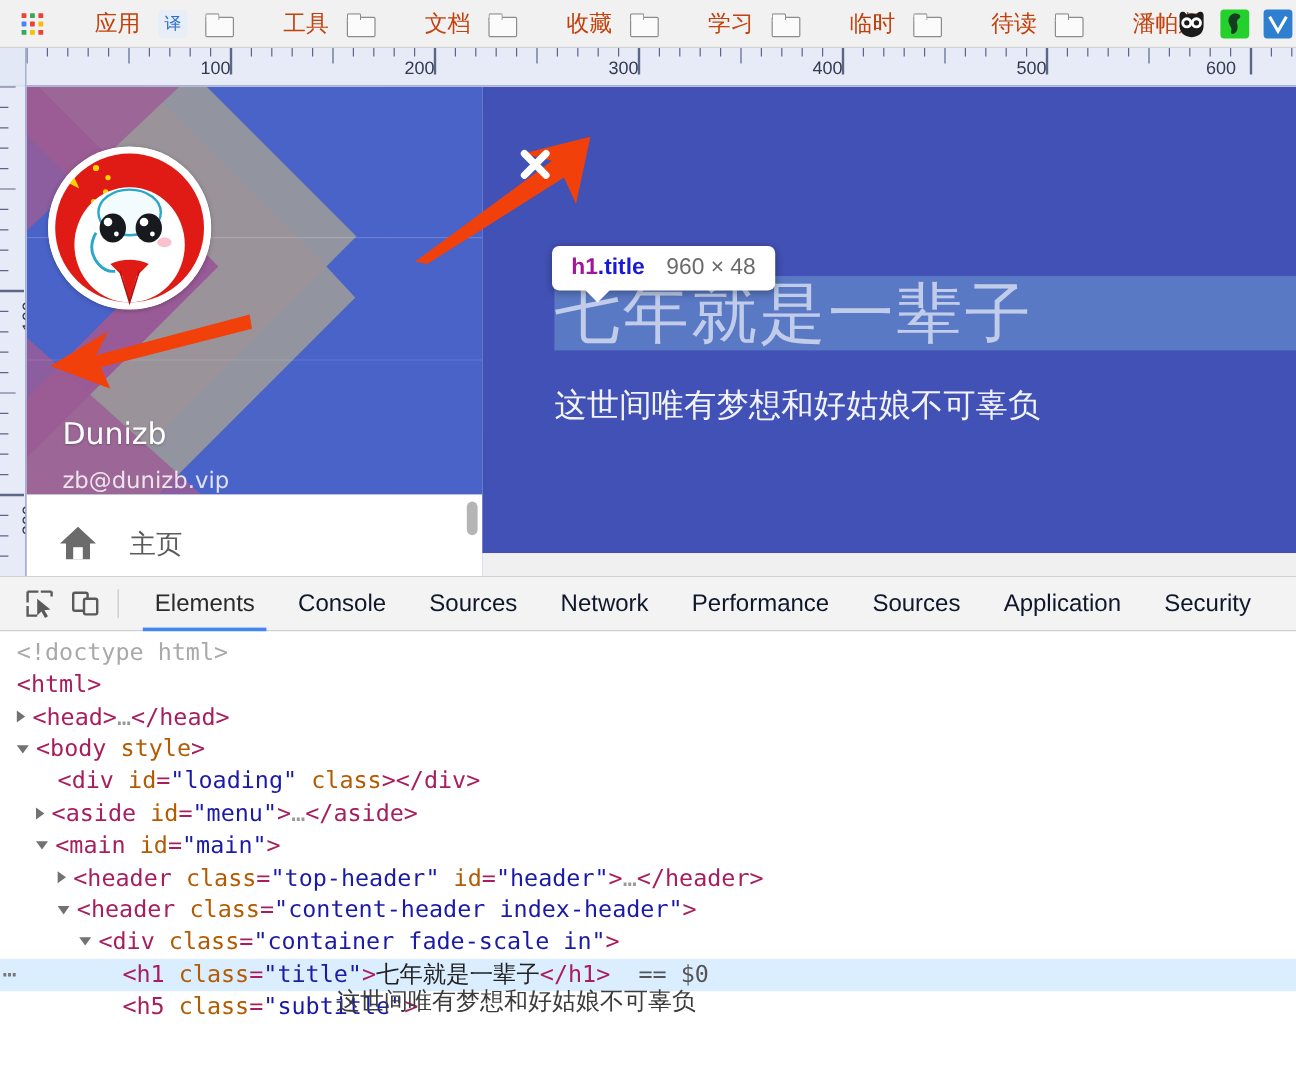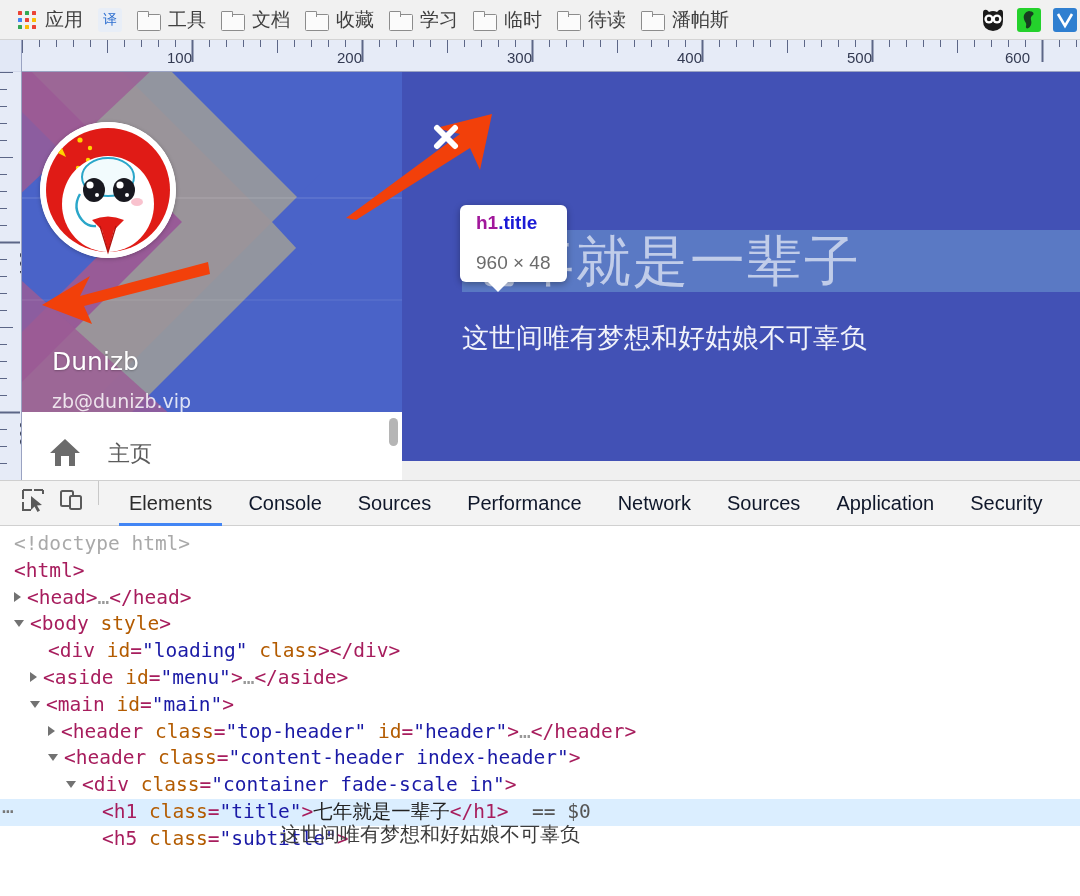--- a/index.html
+++ b/index.html
@@ -22,22 +22,23 @@
   }
   .bm {
     display: flex; align-items: center;
     gap: 9px;
     padding: 2px 11px 2px 4px;
     height: 30px;
     cursor: default;
     white-space: nowrap;
   }
   .bm-label {
-    font-size: 19px; color: #404040;
+    font-size: 19px; color: #c2410c;
     font-family: "DejaVu Sans", "Liberation Sans", sans-serif;
+    margin-left: 34px;
   }
   
   .apps-grid {
     width: 18px; height: 18px;
     display: grid;
     grid-template-columns: repeat(3, 4px);
     grid-template-rows: repeat(3, 4px);
     gap: 3px;
   }
   .apps-grid i { display:block; width:4px; height:4px; border-radius:0.5px; }
@@ -201,21 +202,20 @@
   
   #dt-badge {
     position: absolute; left: 460px; top: 165px;
     background: #ffffff;
     border-radius: 6px;
     padding: 7px 16px 8px 16px;
     box-shadow: 0 2px 7px rgba(0,0,0,0.33);
     display: flex; align-items: baseline; gap: 18px;
     z-index: 20;
     white-space: nowrap;
-    flex-direction: column;
   }
   #dt-badge::after {
     content: ''; position: absolute;
     left: 27px; bottom: -10px;
     border-left: 11px solid transparent;
     border-right: 11px solid transparent;
     border-top: 11px solid #ffffff;
   }
   .dt-sel { font-size: 19px; font-weight: bold; font-family: "Liberation Sans", sans-serif; }
   .dt-tag { color: #a1179b; }
@@ -235,21 +235,21 @@
     position: absolute; left: 0; top: 480px;
     width: 1080px; height: 416px;
     background: #ffffff;
     border-top: 1px solid #cfcfcf;
   }
   #dt-tabbar {
     position: relative;
     height: 45px; width: 1080px;
     background: #f3f3f3;
     border-bottom: 1px solid #d0d0d0;
-    display: flex; align-items: flex-start;
+    display: flex; align-items: center;
     padding-left: 14px;
   }
   .dt-tool-btn {
     width: 38px; height: 38px;
     display:flex; align-items:center; justify-content:center;
   }
   .dt-divider { width:1px; height:24px; background:#c8c8c8; margin: 0 12px 0 8px; }
   .dt-tab {
     font-size: 20px; color: #0f172a;
     padding: 0 18px; height: 45px;
@@ -616,22 +616,22 @@
       <svg width="24" height="24" viewBox="0 0 24 24">
         <rect x="2" y="3" width="12" height="15" rx="1.5" stroke="#5a5a5a" stroke-width="2" fill="none"></rect>
         <rect x="11" y="8" width="11" height="13" rx="1.5" stroke="#5a5a5a" stroke-width="2" fill="#f3f3f3"></rect>
       </svg>
     </span>
     <span class="dt-divider"></span>
 
     <span class="dt-tab active">Elements</span>
     <span class="dt-tab">Console</span>
     <span class="dt-tab">Sources</span>
+    <span class="dt-tab">Network</span>
     <span class="dt-tab">Performance</span>
-    <span class="dt-tab">Network</span>
     <span class="dt-tab">Sources</span>
     <span class="dt-tab">Application</span>
     <span class="dt-tab">Security</span>
   </div>
 
   <div id="dom-tree"><div class="dom-line ind0"><span class="tri none"></span><span class="c-doctype">&lt;!doctype html&gt;</span></div><div class="dom-line ind0"><span class="tri none"></span><span class="c-tag">&lt;html&gt;</span></div><div class="dom-line ind0"><span class="tri closed"></span><span class="c-tag">&lt;head&gt;</span><span class="c-dim">…</span><span class="c-tag">&lt;/head&gt;</span></div><div class="dom-line ind0"><span class="tri open"></span><span class="c-tag">&lt;body </span><span class="c-attr">style</span><span class="c-tag">&gt;</span></div><div class="dom-line ind2"><span class="tri none"></span><span class="c-tag">&lt;div </span><span class="c-attr">id</span><span class="c-tag">=</span><span class="c-val">"loading"</span><span class="c-tag"> </span><span class="c-attr">class</span><span class="c-tag">&gt;&lt;/div&gt;</span></div><div class="dom-line ind1"><span class="tri closed"></span><span class="c-tag">&lt;aside </span><span class="c-attr">id</span><span class="c-tag">=</span><span class="c-val">"menu"</span><span class="c-tag">&gt;</span><span class="c-dim">…</span><span class="c-tag">&lt;/aside&gt;</span></div><div class="dom-line ind1"><span class="tri open"></span><span class="c-tag">&lt;main </span><span class="c-attr">id</span><span class="c-tag">=</span><span class="c-val">"main"</span><span class="c-tag">&gt;</span></div><div class="dom-line ind2"><span class="tri closed"></span><span class="c-tag">&lt;header </span><span class="c-attr">class</span><span class="c-tag">=</span><span class="c-val">"top-header"</span><span class="c-tag"> </span><span class="c-attr">id</span><span class="c-tag">=</span><span class="c-val">"header"</span><span class="c-tag">&gt;</span><span class="c-dim">…</span><span class="c-tag">&lt;/header&gt;</span></div><div class="dom-line ind2"><span class="tri open"></span><span class="c-tag">&lt;header </span><span class="c-attr">class</span><span class="c-tag">=</span><span class="c-val">"content-header index-header"</span><span class="c-tag">&gt;</span></div><div class="dom-line ind3"><span class="tri open"></span><span class="c-tag">&lt;div </span><span class="c-attr">class</span><span class="c-tag">=</span><span class="c-val">"container fade-scale in"</span><span class="c-tag">&gt;</span></div><div class="dom-line ind5 sel"><span class="ellipsis">⋯</span><span class="tri none"></span><span class="c-tag">&lt;h1 </span><span class="c-attr">class</span><span class="c-tag">=</span><span class="c-val">"title"</span><span class="c-tag">&gt;</span><span class="c-txt">七年就是一辈子</span><span class="c-tag">&lt;/h1&gt;</span><span class="c-dollar">  == $0</span></div><div class="dom-line ind5"><span class="tri none"></span><span class="c-tag">&lt;h5 </span><span class="c-attr">class</span><span class="c-tag">=</span><span class="c-val">"subtitle"</span><span class="c-tag">&gt;</span></div></div>
   <div class="bottom-cn">这世间唯有梦想和好姑娘不可辜负</div>
 </div>
 
 </body></html>

